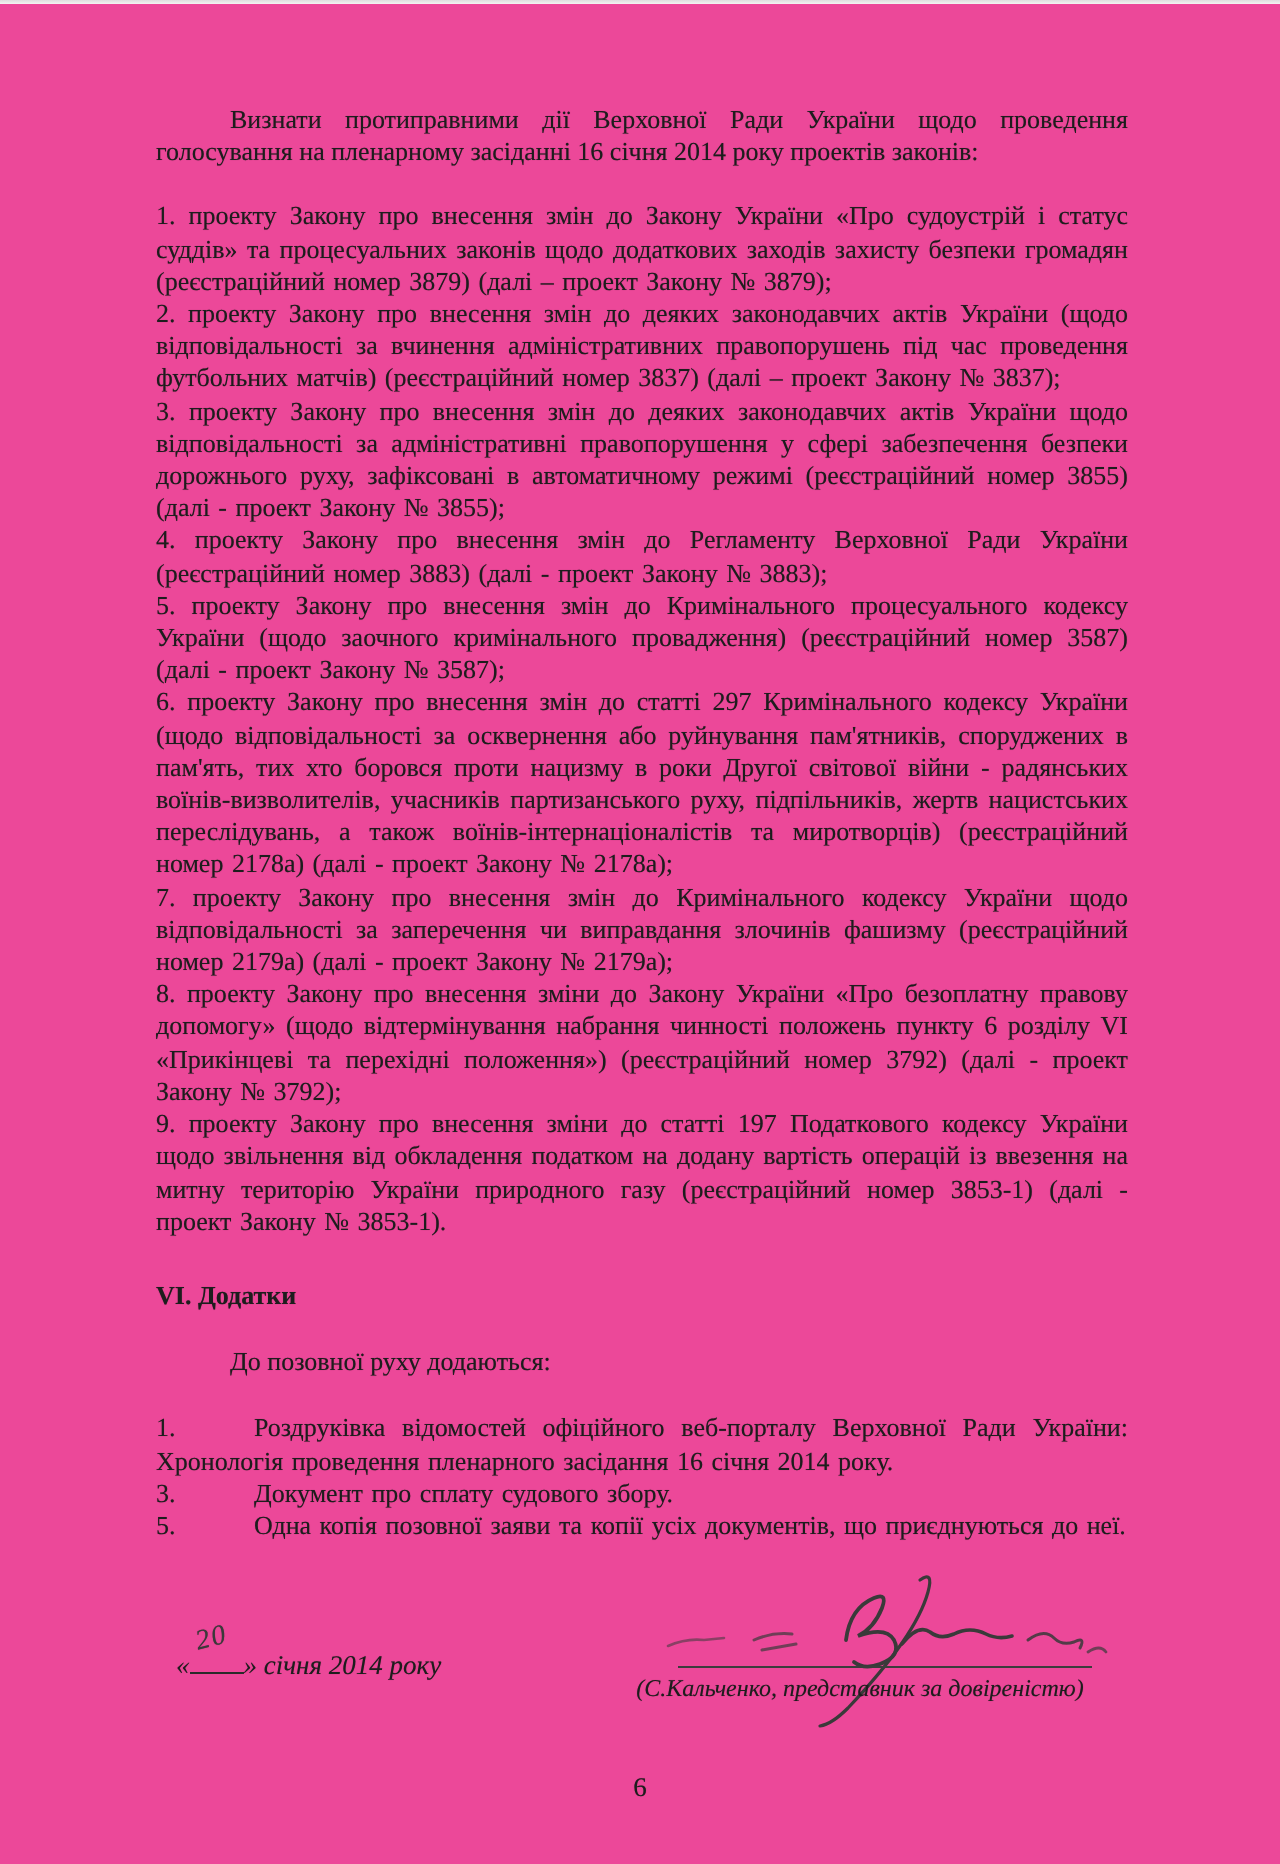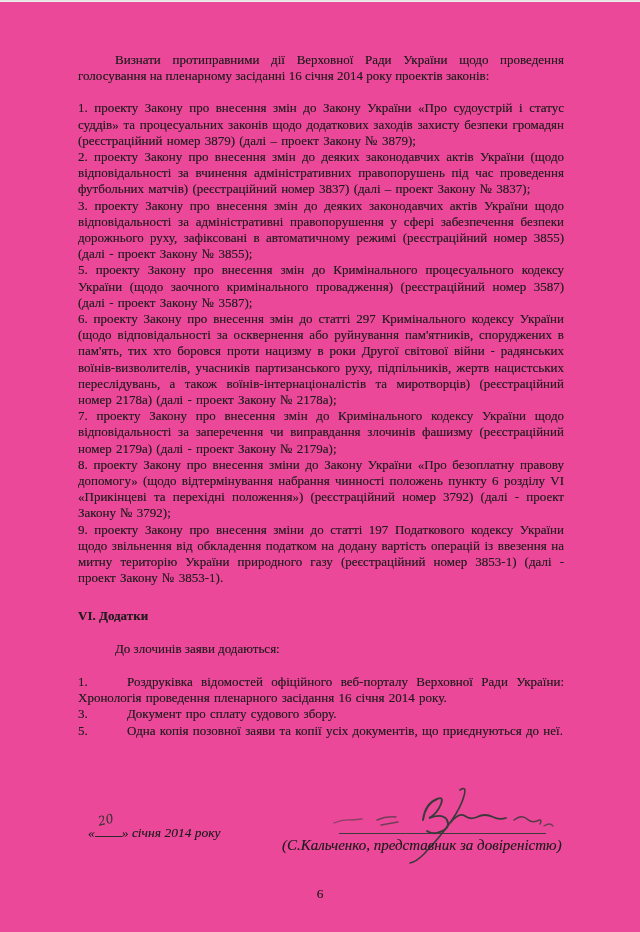--- a/index.html
+++ b/index.html
@@ -52,22 +52,22 @@
     transform:rotate(-14deg);
     color:#3a3a3a;
     letter-spacing:1px;
   }
   .sig-svg{position:absolute;left:330px;top:786px;}
   .sig-line{
     position:absolute;left:339px;top:833px;width:207px;height:0;
     border-top:1.1px solid #3c3c3c;
   }
   .sig-caption{
-    position:absolute;left:282px;top:837px;width:264px;
-    font-size:15px;font-style:italic;text-align:center;
+    position:absolute;left:298px;top:837px;width:264px;
+    font-size:12px;font-style:italic;text-align:center;
     white-space:nowrap;
   }
   .page-number{
     position:absolute;left:0;right:0;top:886px;
     text-align:center;font-size:13.5px;
   }
 </style>
 </head>
 <body>
 
@@ -77,35 +77,36 @@
     <p class="indent intro">Визнати протиправними дії Верховної Ради України щодо проведення голосування на пленарному засіданні 16 січня 2014 року проектів законів:</p>
 
     <div>
 
         <p class="law-item">1. проекту Закону про внесення змін до Закону України «Про судоустрій і статус суддів» та процесуальних законів щодо додаткових заходів захисту безпеки громадян (реєстраційний номер 3879) (далі – проект Закону № 3879);</p>
 
         <p class="law-item">2. проекту Закону про внесення змін до деяких законодавчих актів України (щодо відповідальності за вчинення адміністративних правопорушень під час проведення футбольних матчів) (реєстраційний номер 3837) (далі – проект Закону № 3837);</p>
 
         <p class="law-item">3. проекту Закону про внесення змін до деяких законодавчих актів України щодо відповідальності за адміністративні правопорушення у сфері забезпечення безпеки дорожнього руху, зафіксовані в автоматичному режимі (реєстраційний номер 3855) (далі - проект Закону № 3855);</p>
 
+        <p class="law-item">4. проекту Закону про внесення змін до Регламенту Верховної Ради України (реєстраційний номер 3883) (далі -  проект Закону № 3883);</p>
 
         <p class="law-item">5. проекту Закону про внесення змін до Кримінального процесуального кодексу України (щодо заочного кримінального провадження) (реєстраційний номер 3587) (далі -  проект Закону № 3587);</p>
 
         <p class="law-item">6. проекту Закону про внесення змін до статті 297 Кримінального кодексу України (щодо відповідальності за осквернення або руйнування пам'ятників, споруджених в пам'ять, тих хто боровся проти нацизму в роки Другої світової війни - радянських воїнів-визволителів, учасників партизанського руху, підпільників, жертв нацистських переслідувань, а також воїнів-інтернаціоналістів та миротворців) (реєстраційний номер 2178а) (далі -  проект Закону № 2178а);</p>
 
         <p class="law-item">7. проекту Закону про внесення змін до Кримінального кодексу України щодо відповідальності за заперечення чи виправдання злочинів фашизму (реєстраційний номер 2179а) (далі -  проект Закону № 2179а);</p>
 
         <p class="law-item">8. проекту Закону про внесення зміни до Закону України «Про безоплатну правову допомогу» (щодо відтермінування набрання чинності положень пункту 6 розділу VI «Прикінцеві та перехідні положення») (реєстраційний номер 3792) (далі -  проект Закону № 3792);</p>
 
         <p class="law-item">9. проекту Закону про внесення зміни до статті 197 Податкового кодексу України щодо звільнення від обкладення податком на додану вартість операцій із ввезення на митну територію України природного газу (реєстраційний номер 3853-1) (далі -  проект Закону № 3853-1).</p>
       </div>
 
     <p class="annex-heading">VI. Додатки</p>
 
-    <p class="indent annex-intro">До злочинів заяви додаються:</p>
+    <p class="indent annex-intro">До позовної руху додаються:</p>
 
     <div>
 
         <p class="attachment-row"><span class="att-num">1.</span><span>Роздруківка відомостей офіційного веб-порталу Верховної Ради України: Хронологія проведення пленарного засідання 16 січня 2014 року.</span></p>
 
 
         <p class="attachment-row"><span class="att-num">3.</span><span>Документ про сплату судового збору.</span></p>
 
 
         <p class="attachment-row"><span class="att-num">5.</span><span>Одна копія позовної заяви та копії усіх документів, що приєднуються до неї.</span></p>

